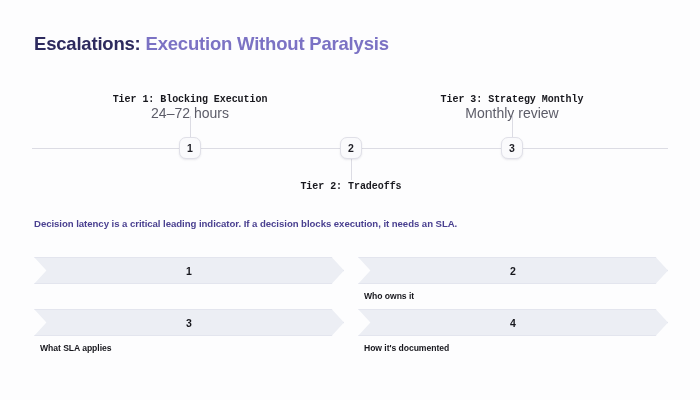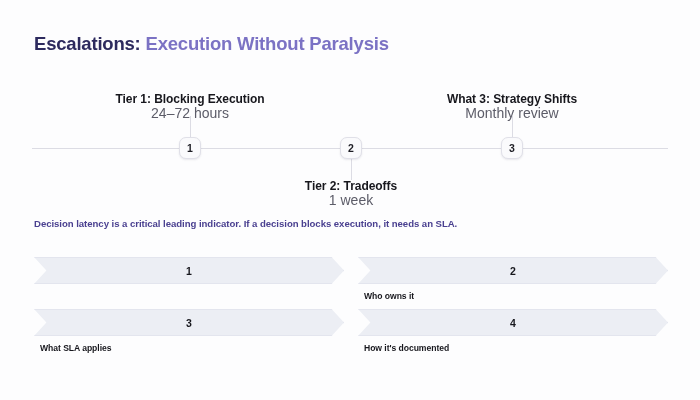--- a/index.html
+++ b/index.html
@@ -86,26 +86,27 @@
 
   .tl-label {
     position: absolute;
     width: 260px;
     left: -130px;
     text-align: center;
   }
   .tl-node.above .tl-label { top: 5px; }
   .tl-node.below .tl-label { top: 92px; }
   .tl-title {
-    font-size: 12px;
+    font-size: 10px;
     font-weight: bold;
     color: #17171d;
     letter-spacing: -0.05px;
     line-height: 13px;
     white-space: nowrap;
+    font-family: Liberation Mono, monospace;
   }
   .tl-sub {
     font-size: 14px;
     color: #5c5c68;
     line-height: 12px;
     margin-top: 1px;
     white-space: nowrap;
   }
 
   
@@ -176,29 +177,28 @@
         <div class="tl-title">Tier 1: Blocking Execution</div>
         <div class="tl-sub">24–72 hours</div>
       </div>
     </div>
 
     <div class="tl-node below" style="left:351px;">
       <div class="tl-stem"></div>
       <div class="tl-marker">2</div>
       <div class="tl-label">
         <div class="tl-title">Tier 2: Tradeoffs</div>
-        <div class="tl-sub">1 week</div>
       </div>
     </div>
 
     <div class="tl-node above" style="left:512px;">
       <div class="tl-stem"></div>
       <div class="tl-marker">3</div>
       <div class="tl-label">
-        <div class="tl-title">What 3: Strategy Shifts</div>
+        <div class="tl-title">Tier 3: Strategy Monthly</div>
         <div class="tl-sub">Monthly review</div>
       </div>
     </div>
   </div>
 
   <div class="callout">Decision latency is a critical leading indicator. If a decision blocks execution, it needs an SLA.</div>
 
   <div class="chevgrid">
 
     <div class="chev-cell">

